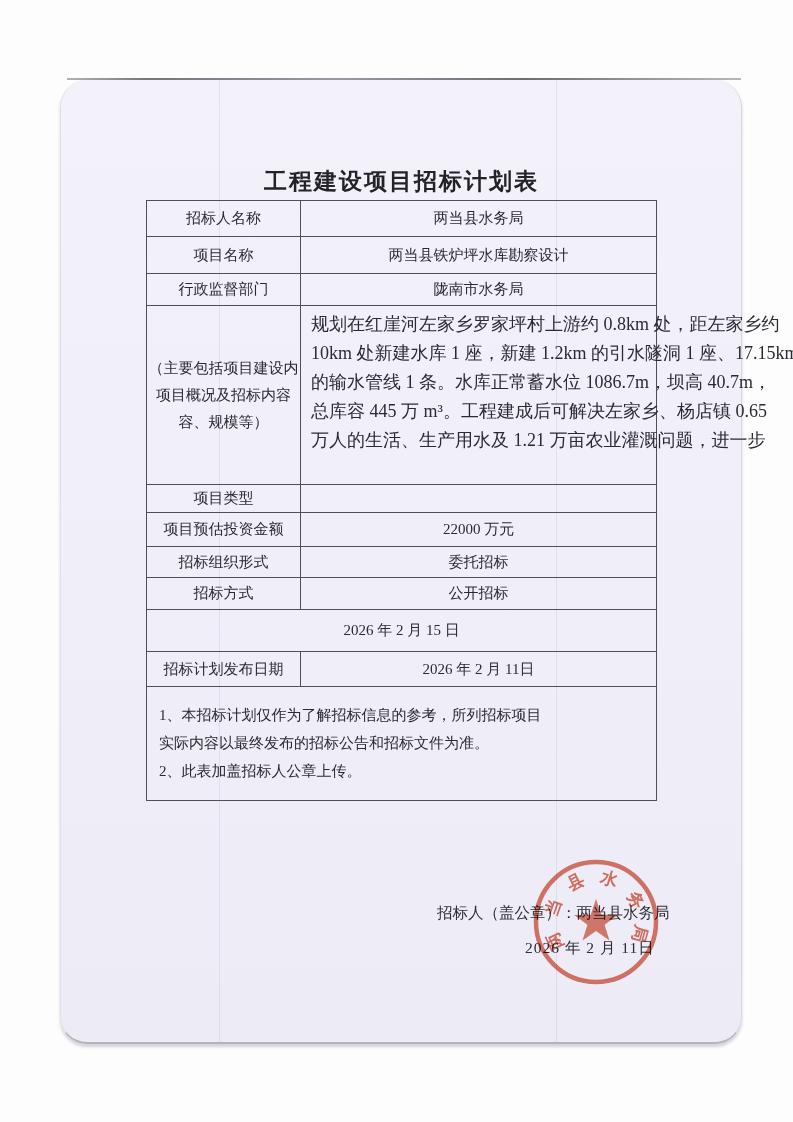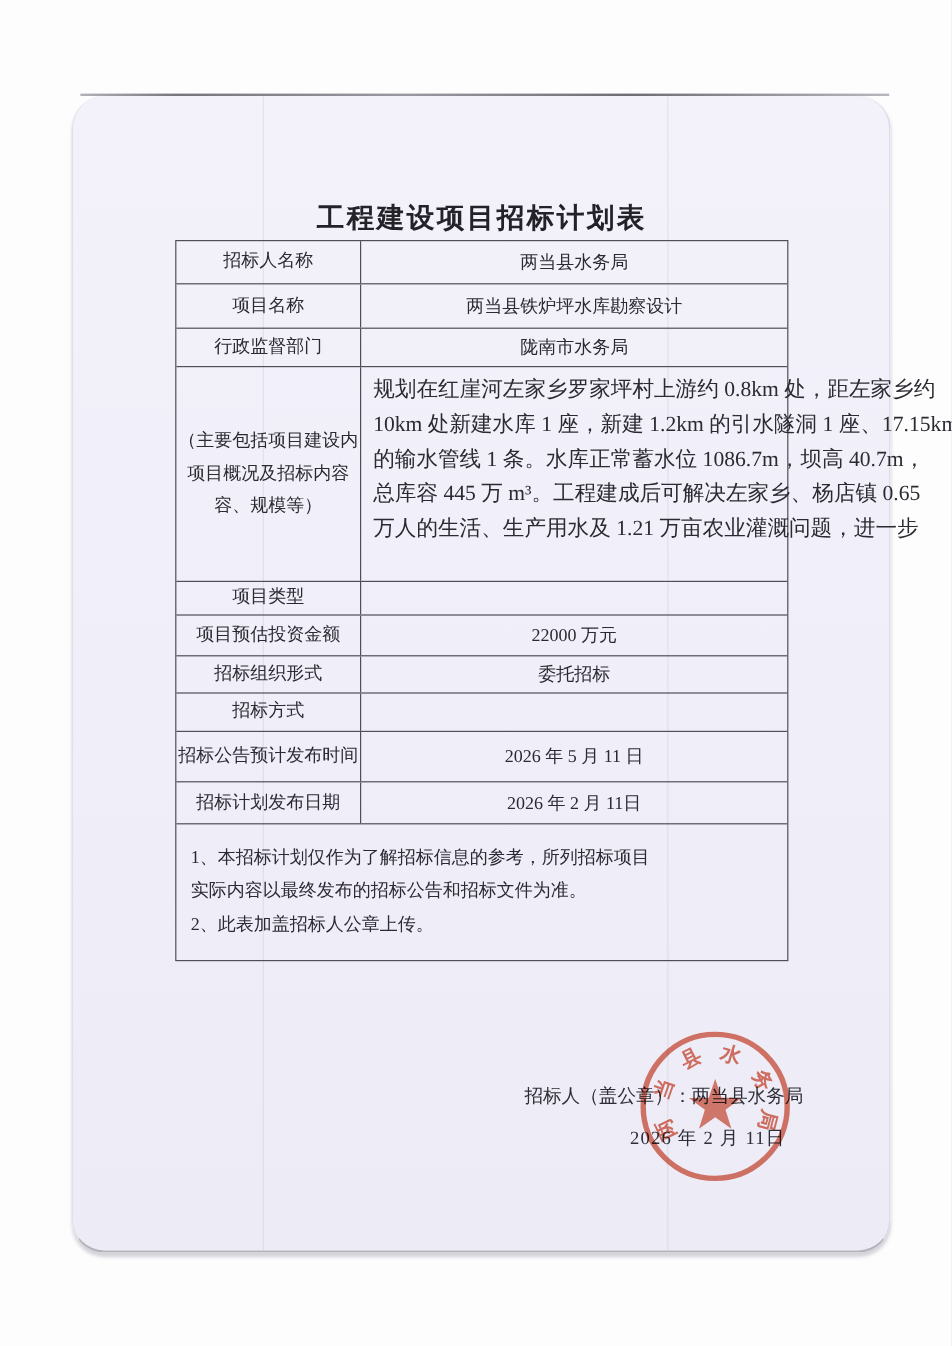--- a/index.html
+++ b/index.html
@@ -108,25 +108,25 @@
       <div class="cell val">22000 万元</div>
     </div>
 
     <div class="t-row" style="height:31px">
       <div class="cell lbl">招标组织形式</div>
       <div class="cell val">委托招标</div>
     </div>
 
     <div class="t-row" style="height:32px">
       <div class="cell lbl">招标方式</div>
+      <div class="cell val">公开招标</div>
     </div>
 
     <div class="t-row" style="height:42px">
-      <div class="cell lbl">招标公告预计发布时间</div>
-      <div class="cell val">2026 年 5 月 11 日</div>
+      <div class="cell val">2026 年 2 月 15 日</div>
     </div>
 
     <div class="t-row" style="height:35px">
       <div class="cell lbl">招标计划发布日期</div>
       <div class="cell val">2026 年 2 月 11日</div>
     </div>
 
     <div class="t-row" style="height:113px">
       <div class="cell val remark">
         <div class="remark-line">1、本招标计划仅作为了解招标信息的参考，所列招标项目</div>

